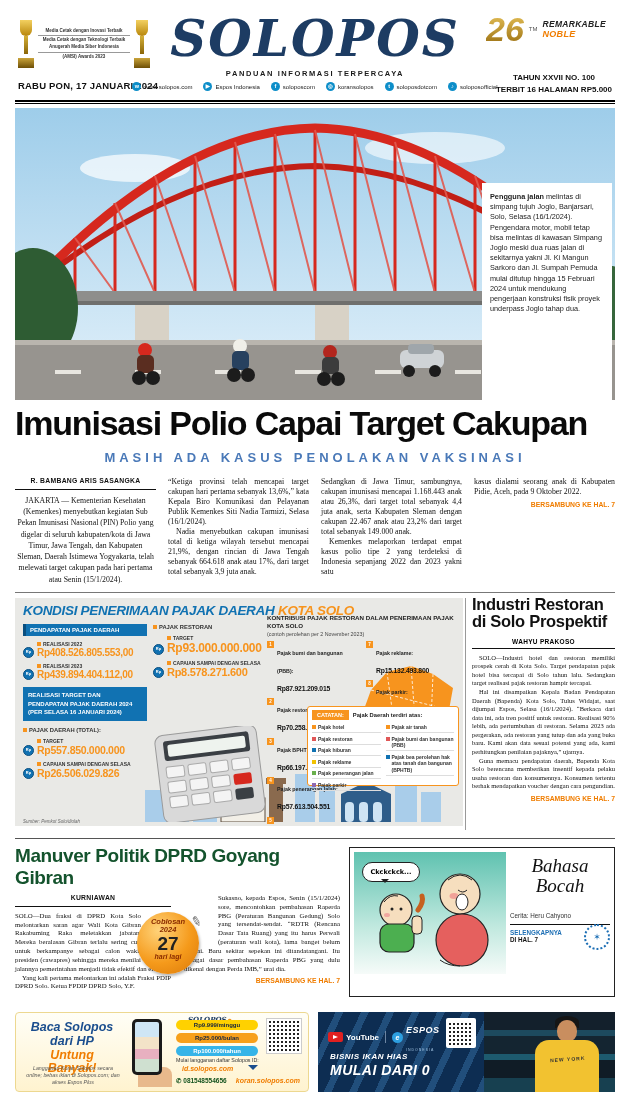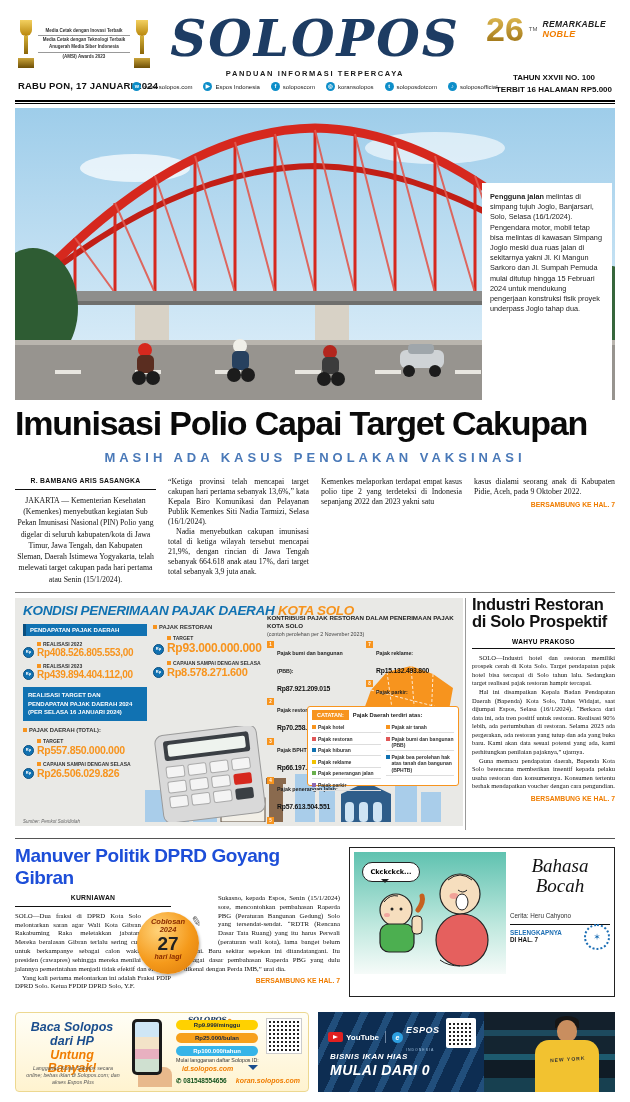--- a/index.html
+++ b/index.html
@@ -17,21 +17,21 @@
   .award-lines div { font-size:4.5px; line-height:1.5; color:#333; font-weight:bold; }
   .award-lines div:nth-child(odd) { border-bottom:0.5px solid #999; padding-bottom:1px; margin-bottom:1px; }
   .edition-date { left:18px; top:80px; font-size:9.5px; font-weight:bold; color:#111; letter-spacing:.2px; }
   .masthead { left:0; top:14px; width:630px; text-align:center; font-family:"DejaVu Serif", serif; font-style:italic; font-weight:bold; font-size:50px; line-height:1; color:#1d3c63; letter-spacing:2px; }
   .tagline { left:0; top:69px; width:630px; text-align:center; font-size:7.5px; font-weight:bold; letter-spacing:1.6px; color:#1a1a1a; }
   .social-row { left:0; top:82px; width:630px; display:flex; justify-content:center; gap:11px; }
   .social-item { display:flex; align-items:center; gap:3px; }
   .s-ico { width:9px; height:9px; border-radius:50%; background:#0d8ec9; color:#fff; font-size:5.5px; line-height:9px; text-align:center; font-weight:bold; }
   .s-lbl { font-size:6px; color:#222; }
   .anniv { left:486px; top:12px; width:126px; display:flex; gap:5px; align-items:center; }
-  .anniv-num { font-size:34px; font-weight:bold; background:linear-gradient(180deg,#e8c35a,#9a6f12); -webkit-background-clip:text; background-clip:text; color:transparent; line-height:1; }
+  .anniv-num { font-size:34px; font-weight:bold; font-style:italic; background:linear-gradient(180deg,#e8c35a,#9a6f12); -webkit-background-clip:text; background-clip:text; color:transparent; line-height:1; }
   .anniv-tm { font-size:6px; color:#555; vertical-align:top; }
   .anniv-tag1 { font-size:8.5px; font-weight:bold; font-style:italic; color:#222; letter-spacing:.3px; }
   .anniv-tag2 { font-size:9px; font-weight:bold; font-style:italic; color:#f07d00; letter-spacing:.3px; }
   .vol-info { right:18px; top:72px; text-align:center; font-size:8px; font-weight:bold; color:#111; line-height:1.5; }
   .header-rule { left:15px; top:100px; width:600px; height:4px; border-top:2.5px solid #000; border-bottom:1px solid #000; }
 
   
   .photo { left:15px; top:108px; width:600px; height:292px; overflow:hidden; background:#bfe0f2; }
   .photo-caption { right:18px; top:183px; width:130px; height:217px; background:#fff; padding:9px 8px; font-size:7.3px; line-height:1.4; color:#222; }
   .photo-caption b { font-weight:bold; }
@@ -89,21 +89,21 @@
   
   .rest-art { left:472px; top:596px; width:143px; height:240px; overflow:hidden; }
   .rest-title { font-size:16.5px; line-height:1.05; color:#111; font-weight:600; letter-spacing:-.3px; }
   .rest-byline { margin:7px 0 5px; text-align:center; font-size:6.5px; font-weight:bold; border-bottom:1.5px solid #111; padding-bottom:3px; letter-spacing:.3px; }
   .rest-body { font-family:"Liberation Serif",serif; font-size:6.5px; line-height:1.32; text-align:justify; color:#111; }
   .rest-body p { text-indent:7px; }
 
   
   .rule-2 { left:15px; top:838px; width:600px; border-top:1px solid #555; }
   .gibran { left:15px; top:845px; width:326px; height:158px; }
-  .gib-title { font-size:19px; font-weight:bold; letter-spacing:-.4px; color:#1d4ed8; }
+  .gib-title { font-size:19px; font-weight:bold; letter-spacing:-.4px; color:#14532d; }
   .gib-cols { display:flex; gap:13px; margin-top:5px; position:relative; }
   .gib-col { width:156px; font-family:"Liberation Serif",serif; font-size:6.8px; line-height:1.3; text-align:justify; color:#111; }
   .gib-col p + p { text-indent:7px; }
   .sp-r { float:right; width:30px; height:52px; }
   .sp-l { float:left; width:34px; height:52px; }
   .badge { position:absolute; left:122px; top:18px; width:62px; height:62px; border-radius:50%; background:radial-gradient(circle at 35% 30%, #ffd37a, #f59a1b 55%, #d97708); text-align:center; box-shadow:1px 2px 3px rgba(0,0,0,.3); padding-top:6px; }
   .badge .b1 { font-size:7.5px; font-weight:bold; font-style:italic; color:#8a2c00; line-height:1.05; }
   .badge .bn { font-size:19px; font-weight:bold; color:#222; line-height:1; }
   .badge .b3 { font-size:7px; font-weight:bold; font-style:italic; color:#8a2c00; }
   .badge .pencil { position:absolute; right:-3px; top:2px; font-size:13px; color:#666; transform:rotate(15deg); }
@@ -322,20 +322,21 @@
   <div class="abs cols">
     <div class="col">
       <div class="byline">R. BAMBANG ARIS SASANGKA</div>
       <p class="lead">JAKARTA — Kementerian Kesehatan (Kemenkes) menyebutkan kegiatan Sub Pekan Imunisasi Nasional (PIN) Polio yang digelar di seluruh kabupaten/kota di Jawa Timur, Jawa Tengah, dan Kabupaten Sleman, Daerah Istimewa Yogyakarta, telah melewati target cakupan pada hari pertama atau Senin (15/1/2024).</p>
     </div>
     <div class="col">
       <p>“Ketiga provinsi telah mencapai target cakupan hari pertama sebanyak 13,6%,” kata Kepala Biro Komunikasi dan Pelayanan Publik Kemenkes Siti Nadia Tarmizi, Selasa (16/1/2024).</p>
       <p>Nadia menyebutkan cakupan imunisasi total di ketiga wilayah tersebut mencapai 21,9%, dengan rincian di Jawa Tengah sebanyak 664.618 anak atau 17%, dari target total sebanyak 3,9 juta anak.</p>
     </div>
     <div class="col">
+      <p>Sedangkan di Jawa Timur, sambungnya, cakupan imunisasi mencapai 1.168.443 anak atau 26,3%, dari target total sebanyak 4,4 juta anak, serta Kabupaten Sleman dengan cakupan 22.467 anak atau 23,2% dari target total sebanyak 149.000 anak.</p>
       <p>Kemenkes melaporkan terdapat empat kasus polio tipe 2 yang terdeteksi di Indonesia sepanjang 2022 dan 2023 yakni satu</p>
     </div>
     <div class="col">
       <p>kasus dialami seorang anak di Kabupaten Pidie, Aceh, pada 9 Oktober 2022.</p>
       <span class="continued">BERSAMBUNG KE HAL. 7</span>
     </div>
   </div>
   <div class="abs rule-1"></div>
 
   <div class="abs info-wrap">

